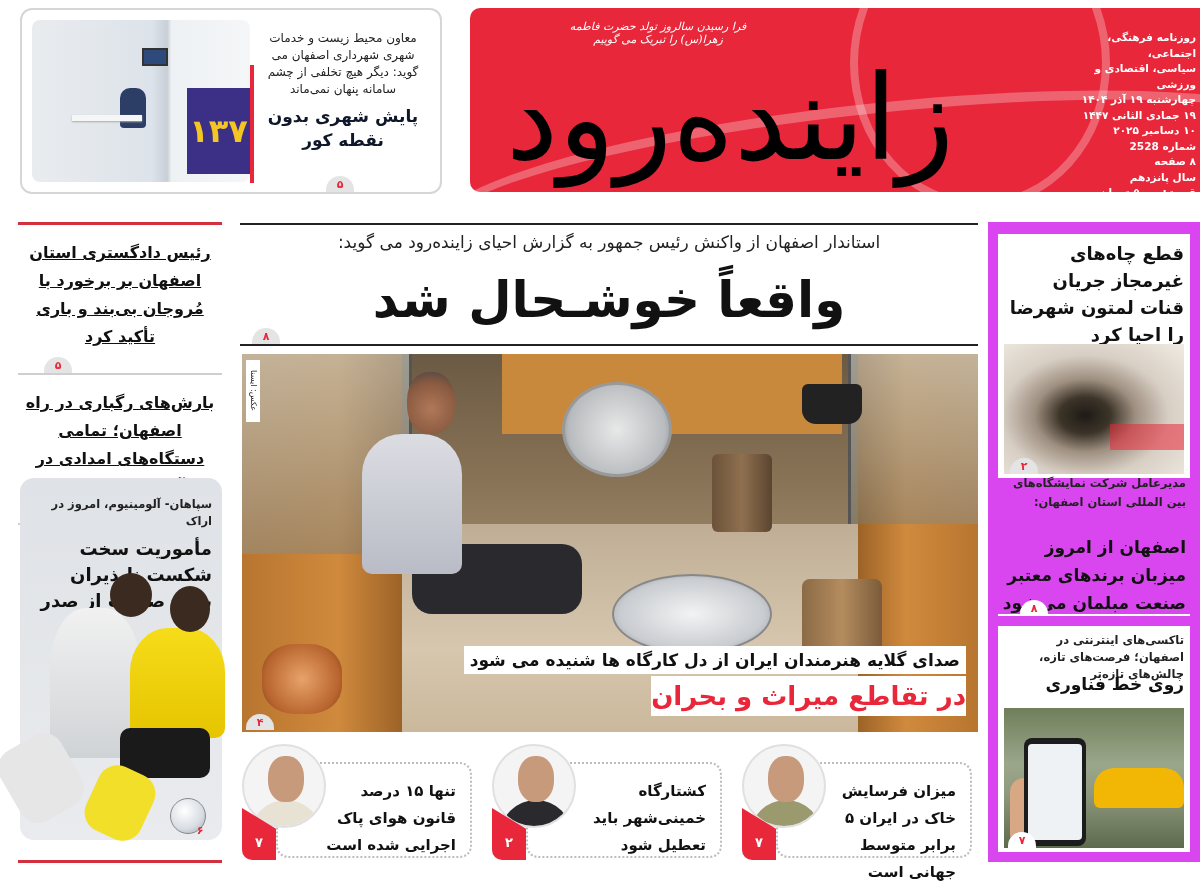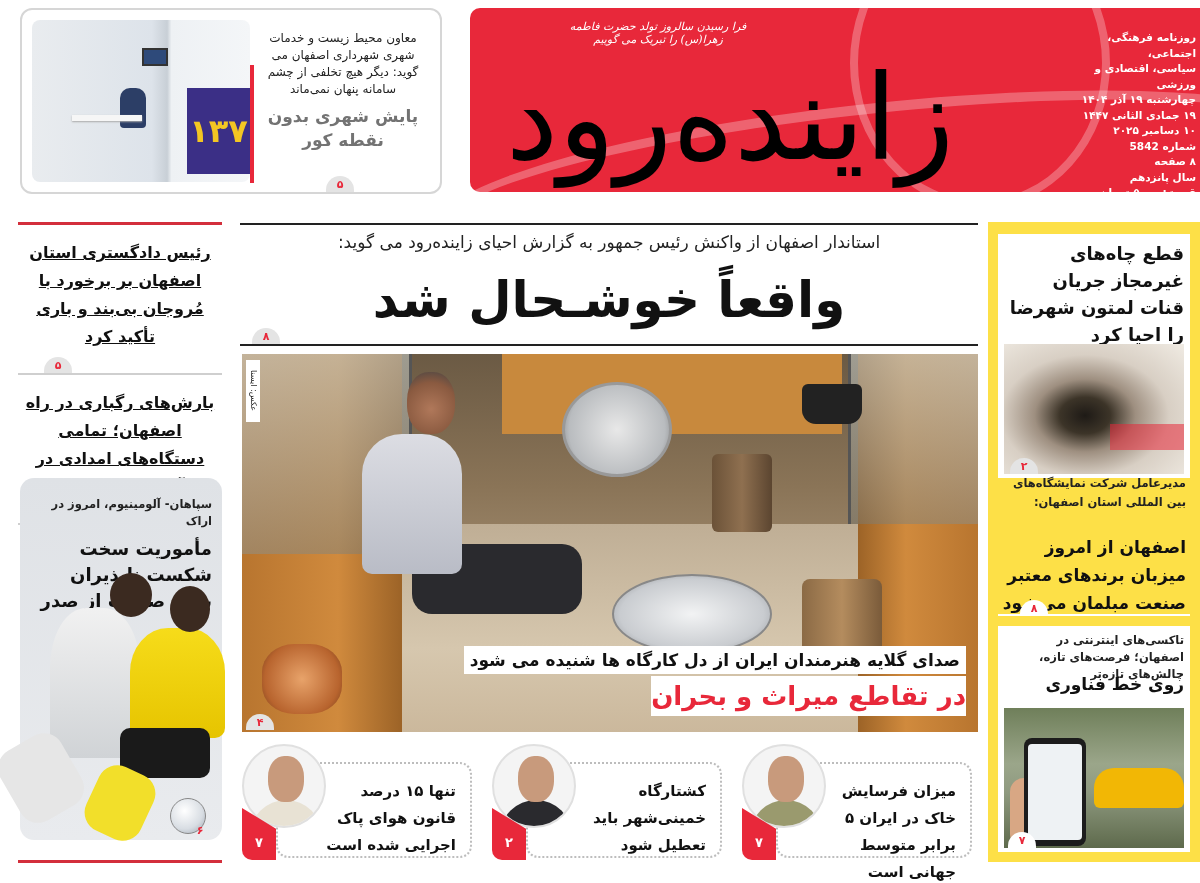--- a/index.html
+++ b/index.html
@@ -71,21 +71,21 @@
     background: #3b2f86; color: #f3c623; font-size: 32px; font-weight: bold;
     display:flex; align-items:center; justify-content:center; direction:ltr;
   }
   .teaser-top .redbar {
     position: absolute; left: 228px; top: 55px; width: 4px; height: 118px; background: #e8283a;
   }
   .teaser-top .text {
     position: absolute; right: 12px; top: 20px; width: 170px; text-align: center;
   }
   .kicker { font-size: 12px; line-height: 17px; color: #222; }
-  .teaser-top .headline { font-size: 17px; font-weight: bold; line-height: 24px; color:#737373; margin-top: 6px; }
+  .teaser-top .headline { font-size: 17px; font-weight: bold; line-height: 24px; color:#0f172a; margin-top: 6px; }
 
   
   .pg {
     position: absolute; width: 28px; height: 16px;
     background: #e4e4e4; border-radius: 14px 14px 0 0;
     color: #e8283a; font-size: 11px; font-weight: bold;
     text-align: center; line-height: 18px; direction: ltr;
   }
 
   
@@ -194,21 +194,21 @@
   .iv .redtab {
     position:absolute; left:0; top:56px; width:34px; height:52px; background:#e8283a;
     border-radius: 0 0 0 10px;
     color:#fff; font-size:13px; font-weight:bold; text-align:center; line-height: 70px;
     clip-path: polygon(0 0, 100% 40%, 100% 100%, 0 100%);
   }
 
   
   .rightcol {
     left: 988px; top: 222px; width: 212px; height: 640px;
-    background: #fde047;
+    background: #d946ef;
   }
   .rbox {
     position:absolute; left:10px; background:#fff; width:192px;
   }
   .rbox1 { top: 12px; height: 244px; }
   .rbox1 .headline { position:absolute; right:6px; top:6px; width:180px; text-align:right;
     font-size:18px; font-weight:bold; line-height:27px; color:#111; }
   .rbox1 .photo { position:absolute; left:6px; top:110px; width:180px; height:130px;
     background: radial-gradient(ellipse at 45% 55%, #1e1a16 0%, #3c3428 18%, #9e8f80 36%, #d8cfc4 60%, #f0ebe3 100%); }
   .rbox1 .watermark { position:absolute; right:0; top:80px; width:74px; height:26px; background: rgba(232,40,58,0.55); }
@@ -233,21 +233,21 @@
   <div class="swoosh1"></div>
   <div class="swoosh2"></div>
   <div class="tagline">فرا رسیدن سالروز تولد حضرت فاطمه زهرا(س) را تبریک می گوییم</div>
   <div class="logo">زاینده‌رود</div>
   <div class="meta">
     <div>روزنامه فرهنگی، اجتماعی،</div>
     <div>سیاسی، اقتصادی و ورزشی</div>
     <div>چهارشنبه ۱۹ آذر ۱۴۰۴</div>
     <div>۱۹ جمادی الثانی ۱۴۴۷</div>
     <div>۱۰ دسامبر ۲۰۲۵</div>
-    <div>شماره 5842</div>
+    <div>شماره 2528</div>
     <div>۸ صفحه</div>
     <div>سال پانزدهم</div>
     <div>قیمت: ۵۰۰۰ تومان</div>
   </div>
 </div>
 
 <div class="abs teaser-top">
   <div class="photo">
     <div class="monitor"></div>
     <div class="person"></div>

